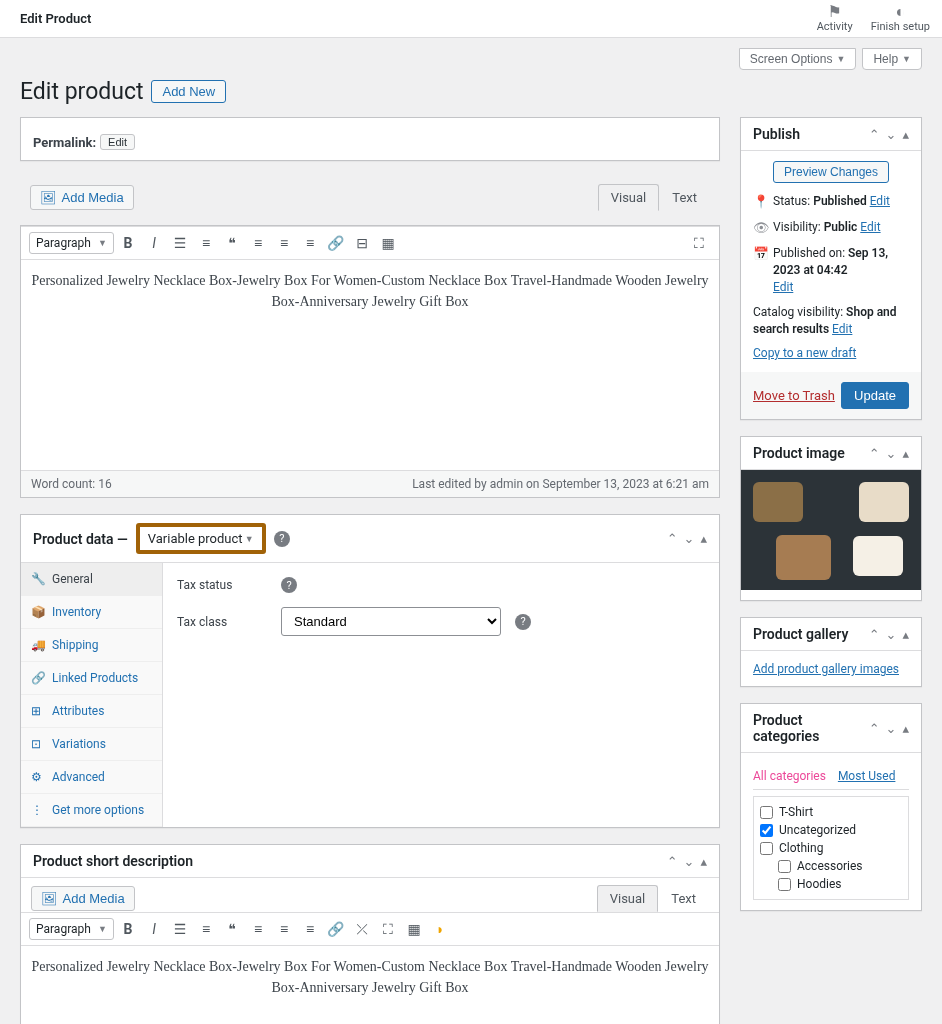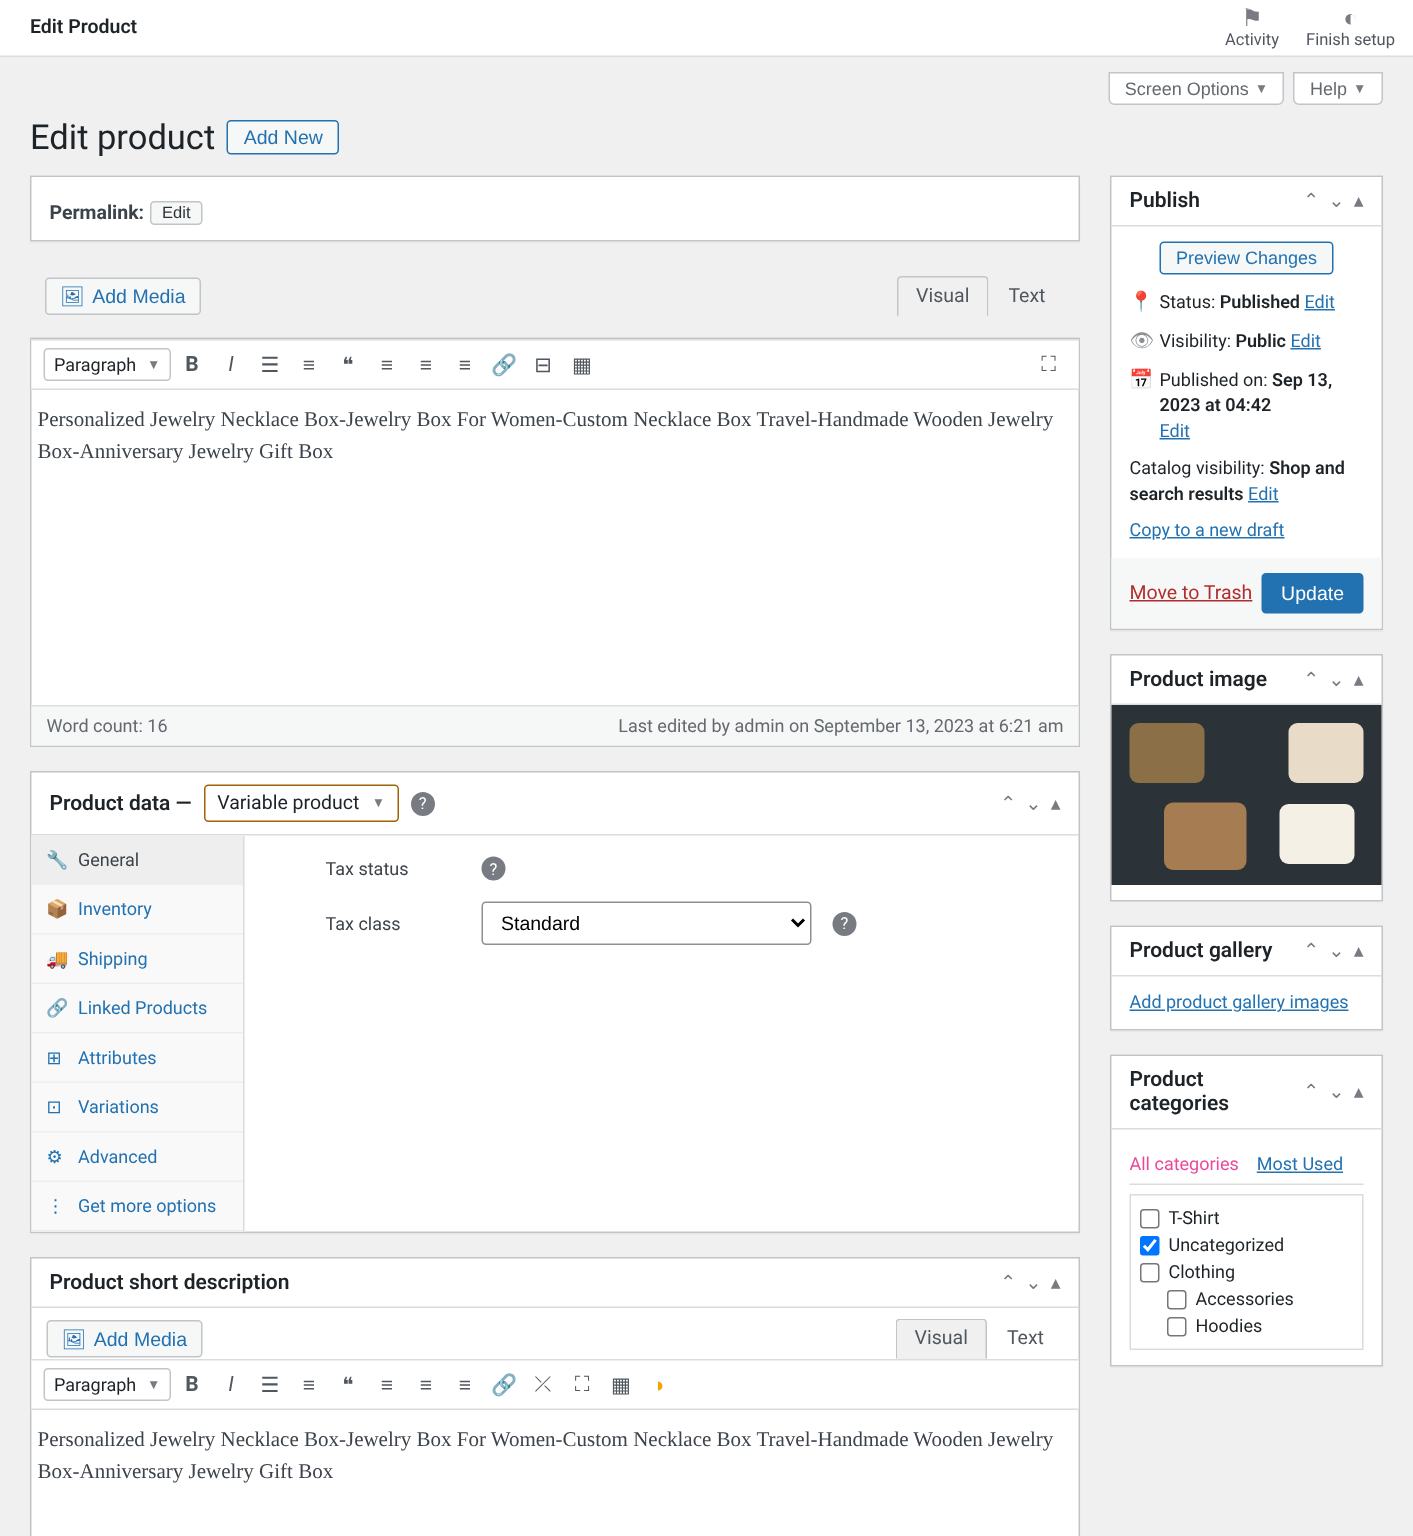--- a/index.html
+++ b/index.html
@@ -108,56 +108,56 @@
   border: 1px solid #c3c4c7; padding: 3px 6px; font-size: 12px;
   border-radius: 3px; min-width: 85px; display:flex; justify-content:space-between; align-items:center; cursor:pointer;
 }
 .tb-btn {
   width: 24px; height: 24px; display: flex; align-items: center; justify-content: center;
   cursor: pointer; color: #50575e; font-size: 14px; border-radius: 2px;
 }
 .tb-spacer { flex: 1; }
 .editor-content {
   padding: 10px 4px; min-height: 210px; font-family: Georgia, serif;
-  font-size: 14px; color: #3c434a; line-height: 1.5;
+  font-size: 14px; color: #3c434a; line-height: 1.5; text-align: center;
 }
 .editor-content.short { min-height: 110px; }
 .editor-footer {
   display: flex; justify-content: space-between; padding: 6px 10px;
   font-size: 12px; color: #646970; border-top: 1px solid #dcdcde; background: #f6f7f7;
 }
 
 
 .productdata-header {
   display: flex; align-items: center; justify-content: space-between;
   padding: 8px 12px; border-bottom: 1px solid #dcdcde; gap: 28px;
 }
 .productdata-left { display:flex; align-items:center; gap:8px; }
 .productdata-left h2 { font-size: 14px; font-weight: 600; }
 .pd-select {
-  border: 1px solid #a16207; padding: 4px 8px; font-size: 13px; border-radius: 3px;
+  border: 4px solid #a16207; padding: 4px 8px; font-size: 13px; border-radius: 3px;
   min-width: 130px; display:flex; justify-content:space-between; align-items:center; background:#fff; cursor:pointer;
 }
 .help-circle {
   width: 16px; height: 16px; border-radius: 50%; background: #787c82; color: #fff;
   font-size: 11px; display: inline-flex; align-items: center; justify-content: center;
 }
 .pd-body { display: flex; min-height: 200px; }
 .pd-tabs {
   width: 142px; background: #f9f9f9; border-right: 1px solid #dcdcde;
 }
 .pd-tab {
   padding: 9px 10px; font-size: 12px; color: #2271b1; cursor: pointer;
   display: flex; align-items: center; gap: 7px; border-bottom: 1px solid #eee;
 }
 .pd-tab.active { background: #eee; color: #3c434a; }
 .pd-tab .picon { font-size: 12px; color: inherit; width: 14px; }
 .pd-content { flex: 1; padding: 14px; }
 .pd-row { display: flex; align-items: center; gap: 14px; margin-bottom: 14px; }
-.pd-row label { width: 90px; font-size: 12px; color: #3c434a; margin-left: 40px; }
+.pd-row label { width: 90px; font-size: 12px; color: #3c434a; }
 .pd-row select {
   flex: 0 0 220px; border: 1px solid #8c8f94; padding: 5px 8px;
   font-size: 13px; border-radius: 3px; background: #fff;
 }
 
 
 .side-row { font-size: 12px; margin-bottom: 8px; display: flex; align-items: flex-start; gap: 6px; line-height: 1.4; }
 .side-row .sicon { color: #8c8f94; width: 14px; font-size: 13px; flex-shrink: 0; }
 .side-row strong { font-weight: 600; }
 .side-actions-footer { background: #f6f7f7; padding: 10px 12px; display: flex; justify-content: space-between; align-items: center; margin: 10px -12px -10px; }

